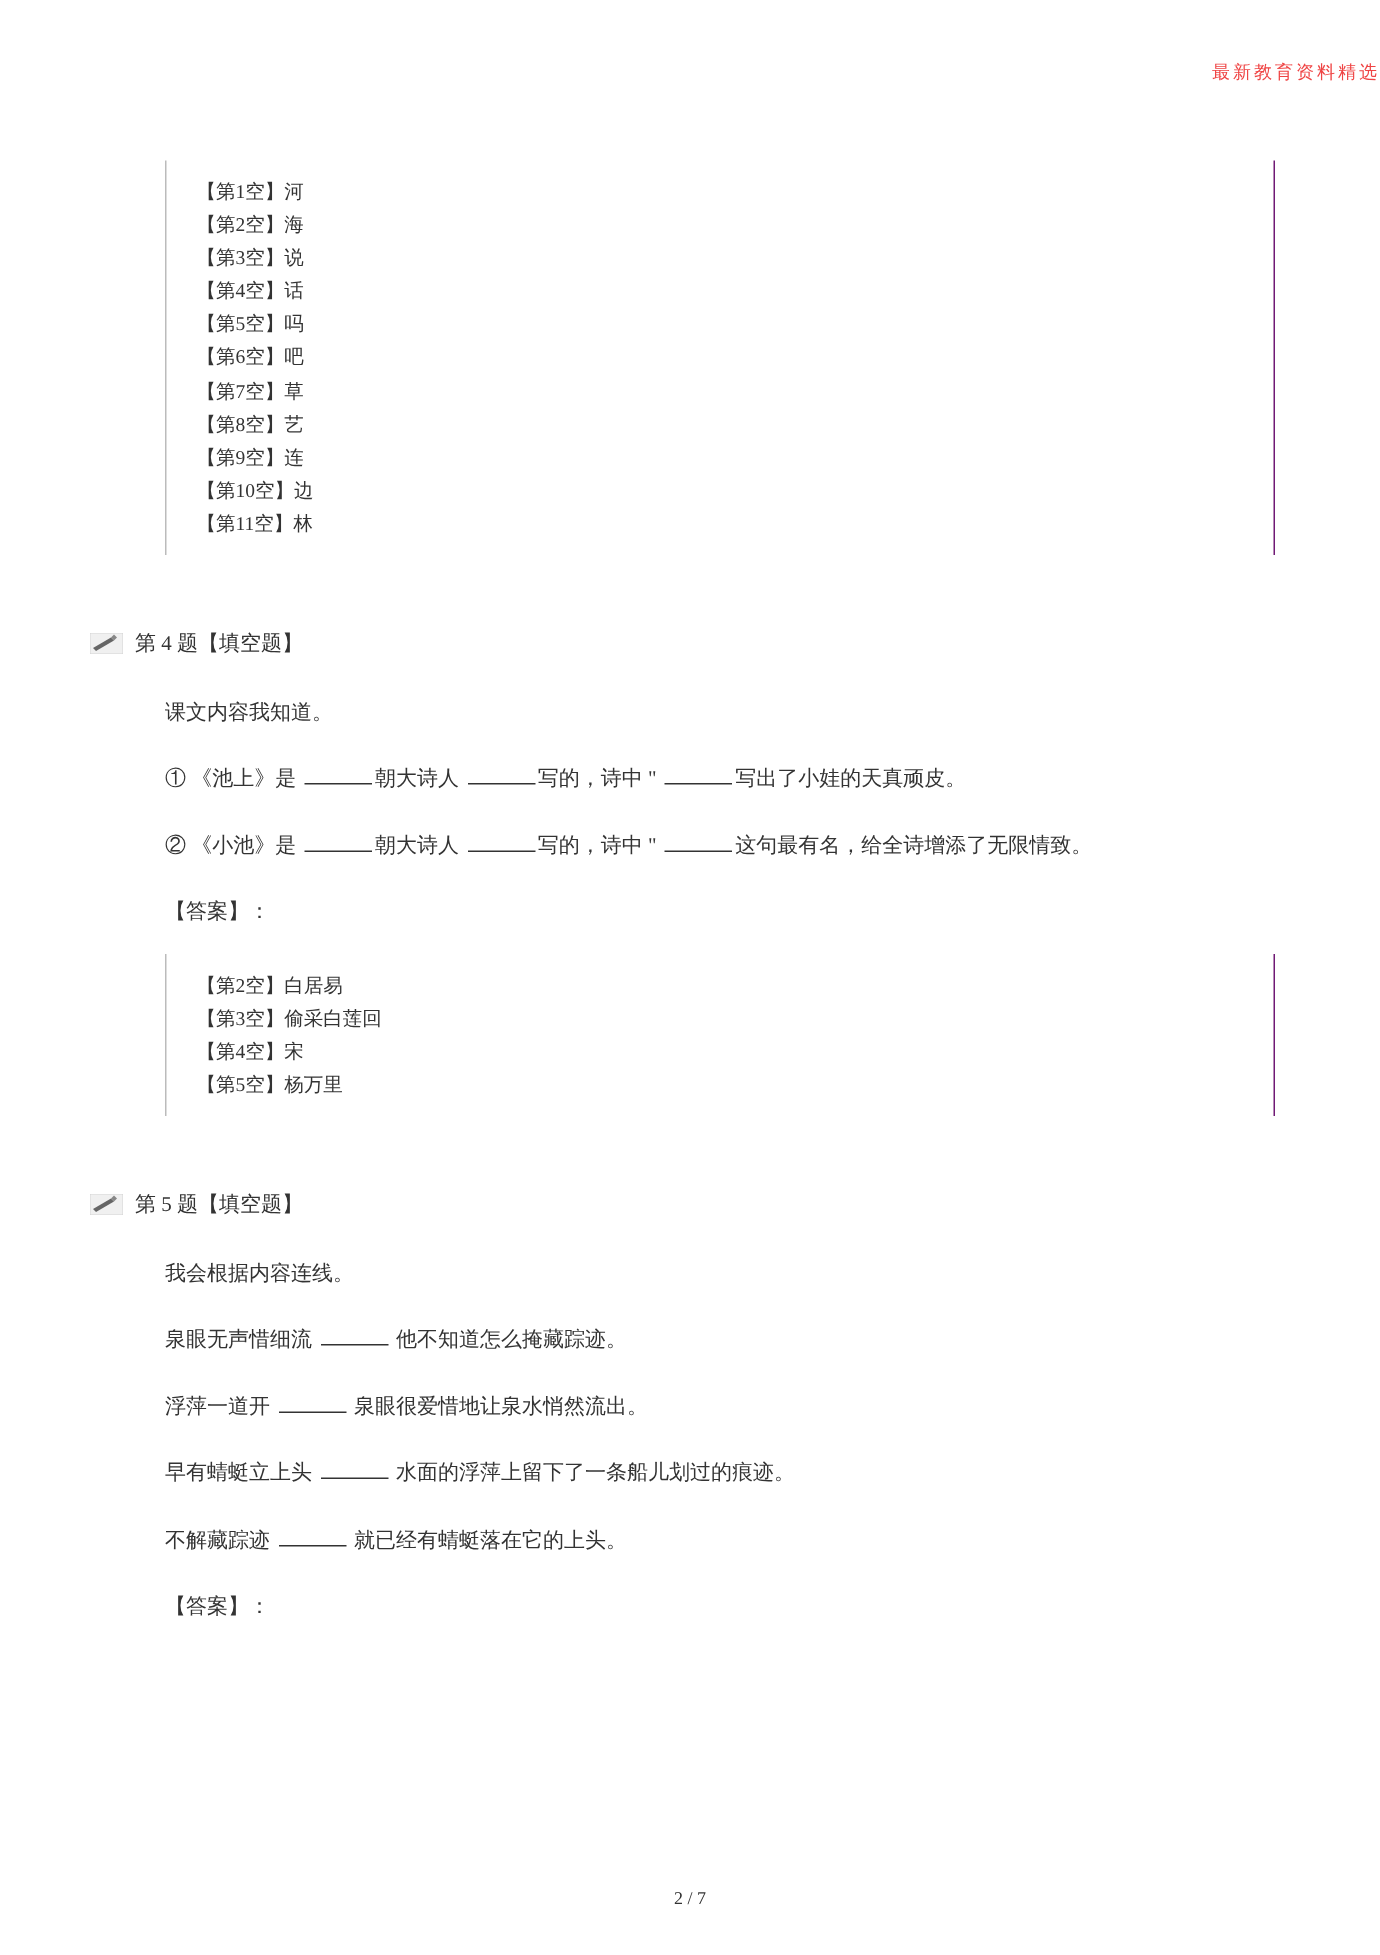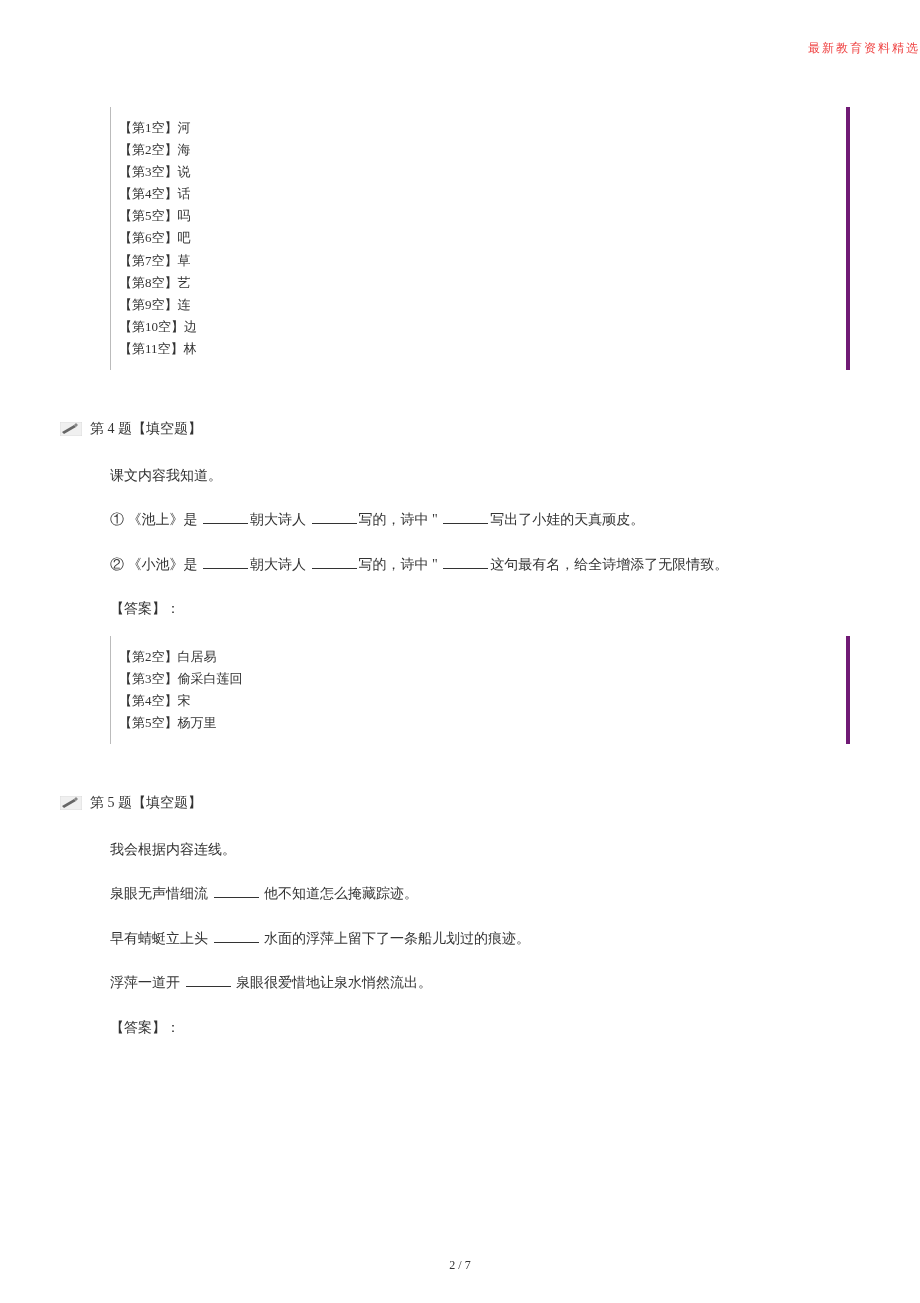--- a/index.html
+++ b/index.html
@@ -21,22 +21,22 @@
       color: #ef4444;
       padding-top: 40px;
       padding-bottom: 20px;
       letter-spacing: 2px;
     }
     .content {
       padding: 0 60px;
     }
     .answer-box {
       border-left: 1px solid #bbb;
-      border-right: 4px solid #701a75;
-      padding: 10px 8px;
+      border-right: 1px solid #701a75;
+      padding: 10px 20px;
       margin-left: 50px;
       margin-right: 10px;
       margin-bottom: 50px;
     }
     .answer-line {
       font-size: 13px;
       line-height: 1.7;
       color: #333;
     }
     .question-header {
@@ -140,23 +140,26 @@
     </svg>
     <span class="question-title">第 5 题【填空题】</span>
   </div>
 
   <div class="question-body">
     <div class="question-line">我会根据内容连线。</div>
     <div class="question-line">
       <span>泉眼无声惜细流 </span><span class="blank"></span><span> 他不知道怎么掩藏踪迹。</span>
     </div>
     <div class="question-line">
+      <span>浮萍一道开 </span><span class="blank"></span><span> 泉眼很爱惜地让泉水悄然流出。</span>
+    </div>
+    <div class="question-line">
       <span>早有蜻蜓立上头 </span><span class="blank"></span><span> 水面的浮萍上留下了一条船儿划过的痕迹。</span>
     </div>
     <div class="question-line">
-      <span>浮萍一道开 </span><span class="blank"></span><span> 泉眼很爱惜地让泉水悄然流出。</span>
+      <span>不解藏踪迹 </span><span class="blank"></span><span> 就已经有蜻蜓落在它的上头。</span>
     </div>
     <div class="question-line answer-label">【答案】：</div>
   </div>
 
 </div>
 
 <div class="page-footer">2 / 7</div>
 
 </body></html>

